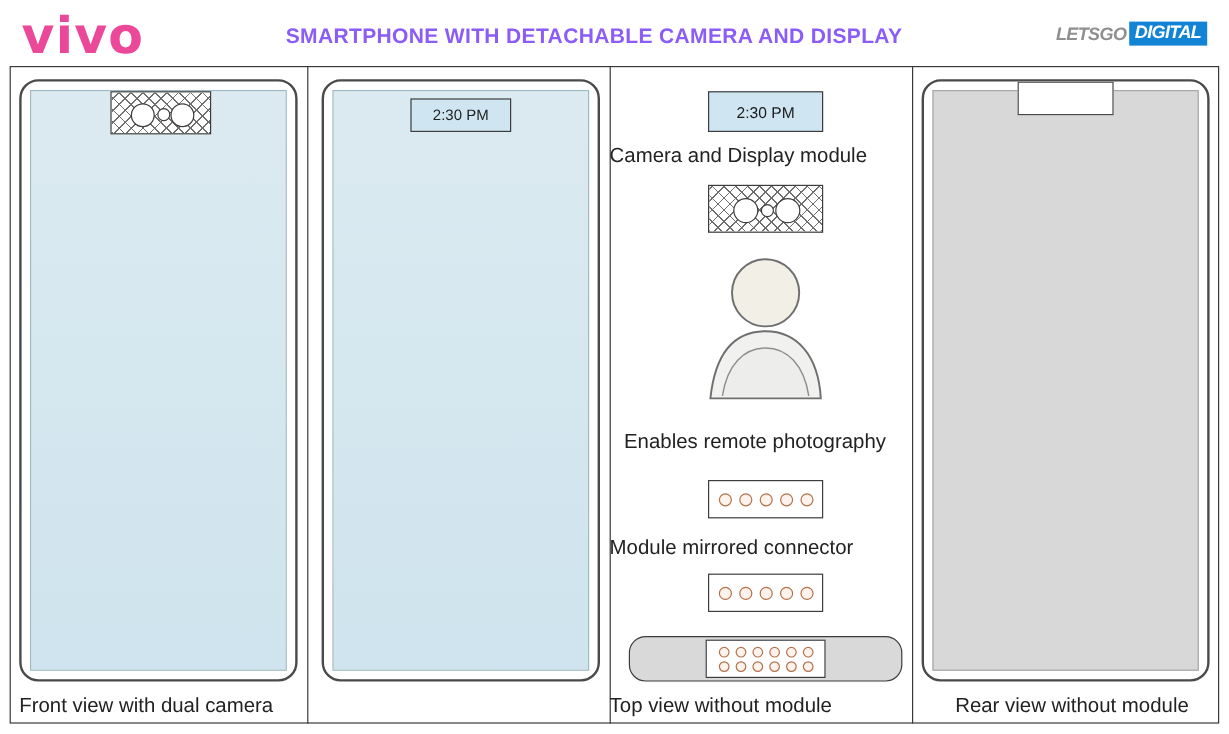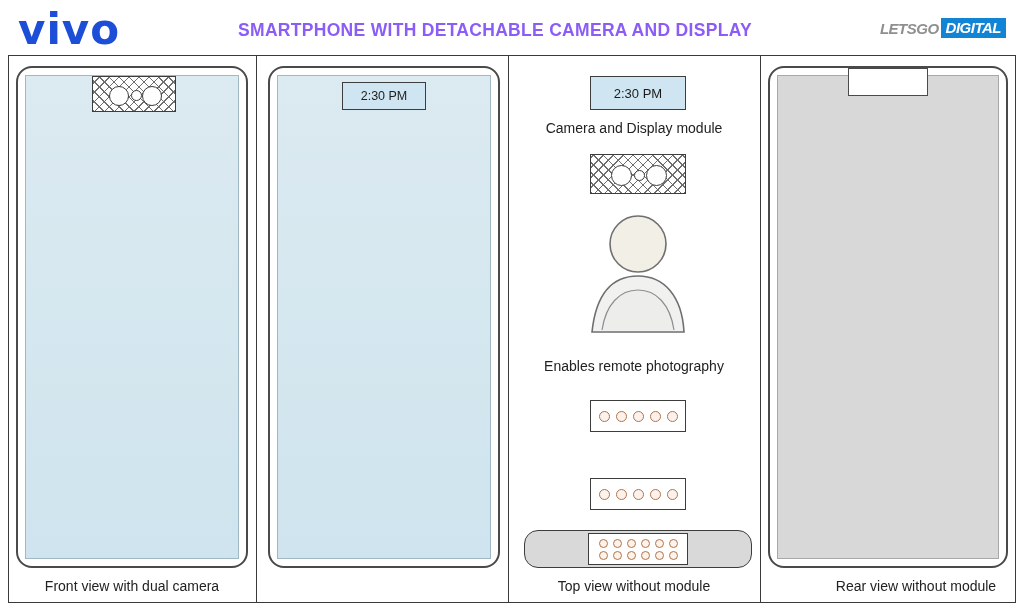--- a/index.html
+++ b/index.html
@@ -21,21 +21,21 @@
     background: #ffffff;
   }
 
   
   .brand-logo {
     position: absolute;
     left: 18px;
     top: 8px;
     width: 150px;
     height: 44px;
-    color: #1d4ed8;
+    color: #ec4899;
     font-size: 42px;
     font-weight: bold;
     letter-spacing: 1px;
     line-height: 44px;
     font-family: "DejaVu Sans", sans-serif;
   }
   .header-title {
     position: absolute;
     left: 190px;
     top: 20px;
@@ -82,23 +82,23 @@
     position: absolute;
     top: 55px;
     width: 0;
     height: 548px;
     border-left: 1px solid #3a3a3a;
   }
 
   
   .caption {
     position: absolute;
-    font-size: 14px;
+    font-size: 17px;
     color: #222;
-    text-align: center;
+    text-align: left;
     white-space: nowrap;
   }
 
   
   .phone {
     position: absolute;
     border: 2px solid #4a4a4a;
     border-radius: 16px;
     background: #ffffff;
     box-sizing: border-box;
@@ -289,29 +289,30 @@
     <div class="lens" style="left:20px; top:10px; width:19px; height:19px;"></div>
     <div class="lens" style="left:55px; top:10px; width:19px; height:19px;"></div>
     <div class="lens-small" style="left:43px; top:15px; width:9px; height:9px;"></div>
   </div>
 
   <svg class="person" style="left:572px; top:212px;" width="132" height="132" viewBox="0 0 132 132">
     <ellipse cx="66" cy="32" rx="28" ry="28" fill="#f2efe6" stroke="#6f6f6f" stroke-width="1.6"></ellipse>
     <path d="M66 64 C 40 64, 24 82, 20 120 L 112 120 C 110 84, 92 64, 66 64 Z" fill="#f1f1f0" stroke="#6f6f6f" stroke-width="1.6"></path>
     <path d="M30 118 C 34 92, 48 78, 66 78 C 84 78, 98 92, 102 118" fill="#ededec" stroke="#8e8e8e" stroke-width="1.2"></path>
   </svg>
-  <div class="caption" style="left:508px; top:358px; width:252px;">Enables remote photography</div>
+  <div class="caption" style="left:520px; top:358px; width:252px;">Enables remote photography</div>
 
   <div class="connector" style="left:590px; top:400px; width:96px; height:32px;">
     <span class="pin"></span>
     <span class="pin"></span>
     <span class="pin"></span>
     <span class="pin"></span>
     <span class="pin"></span>
   </div>
+  <div class="caption" style="left:508px; top:447px; width:252px;">Module mirrored connector</div>
 
   <div class="connector" style="left:590px; top:478px; width:96px; height:32px;">
     <span class="pin"></span>
     <span class="pin"></span>
     <span class="pin"></span>
     <span class="pin"></span>
     <span class="pin"></span>
   </div>
 
   <div class="topview" style="left:524px; top:530px; width:228px; height:38px;"></div>

